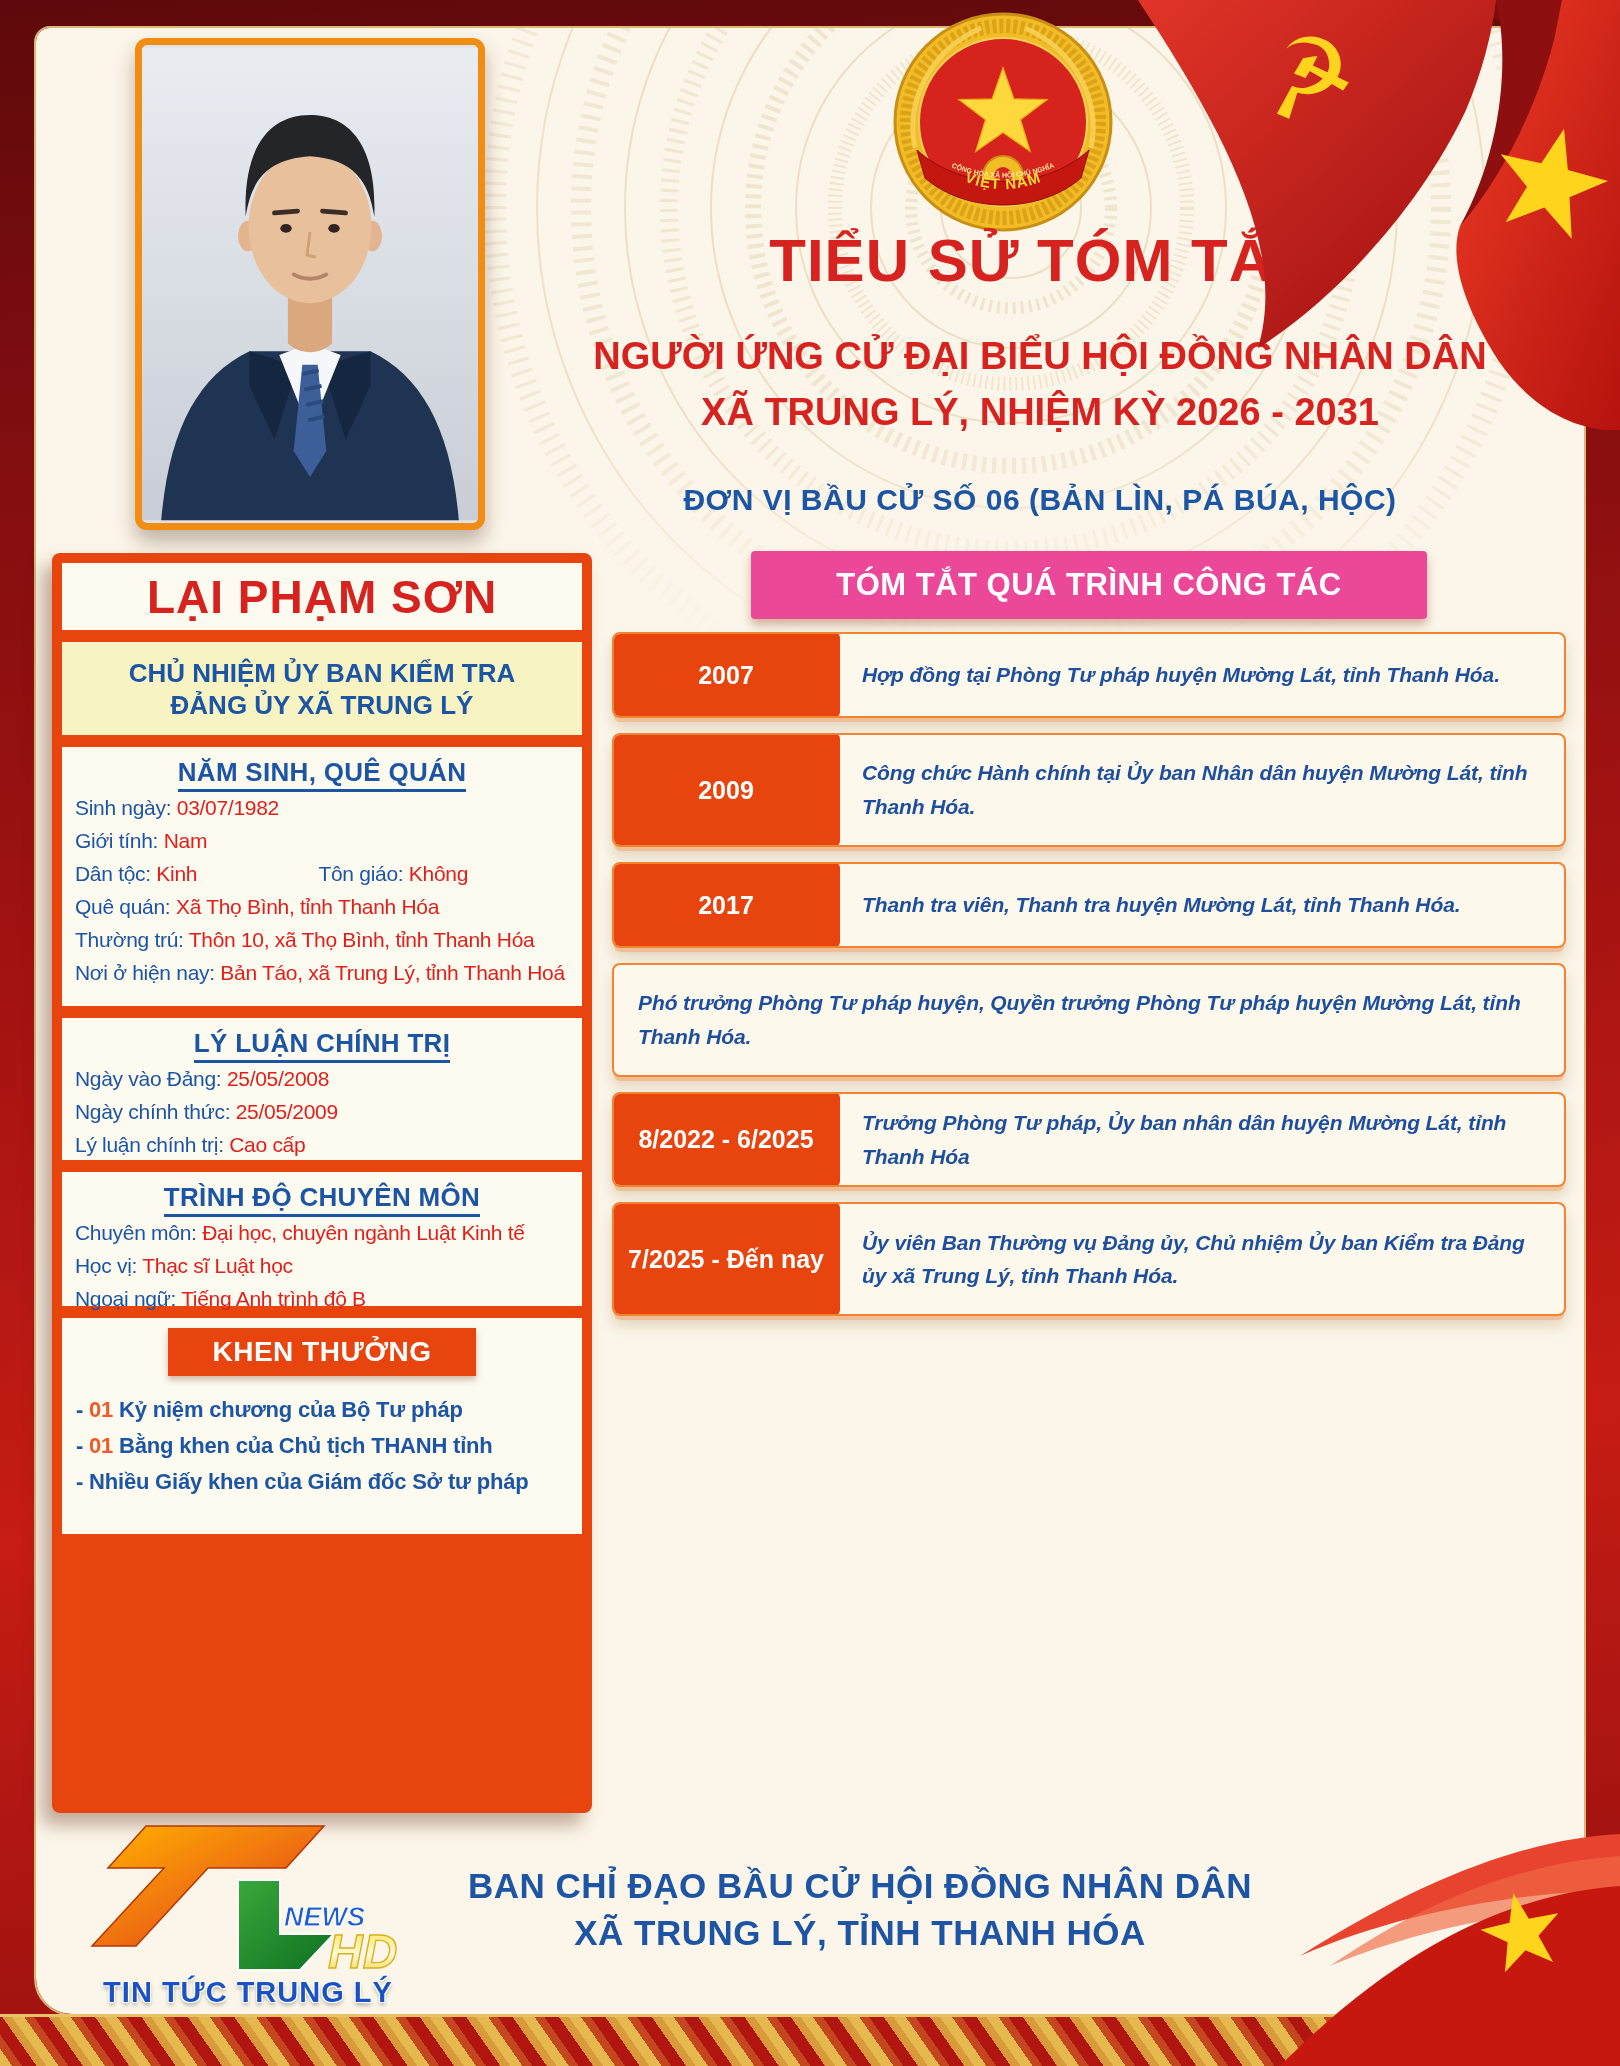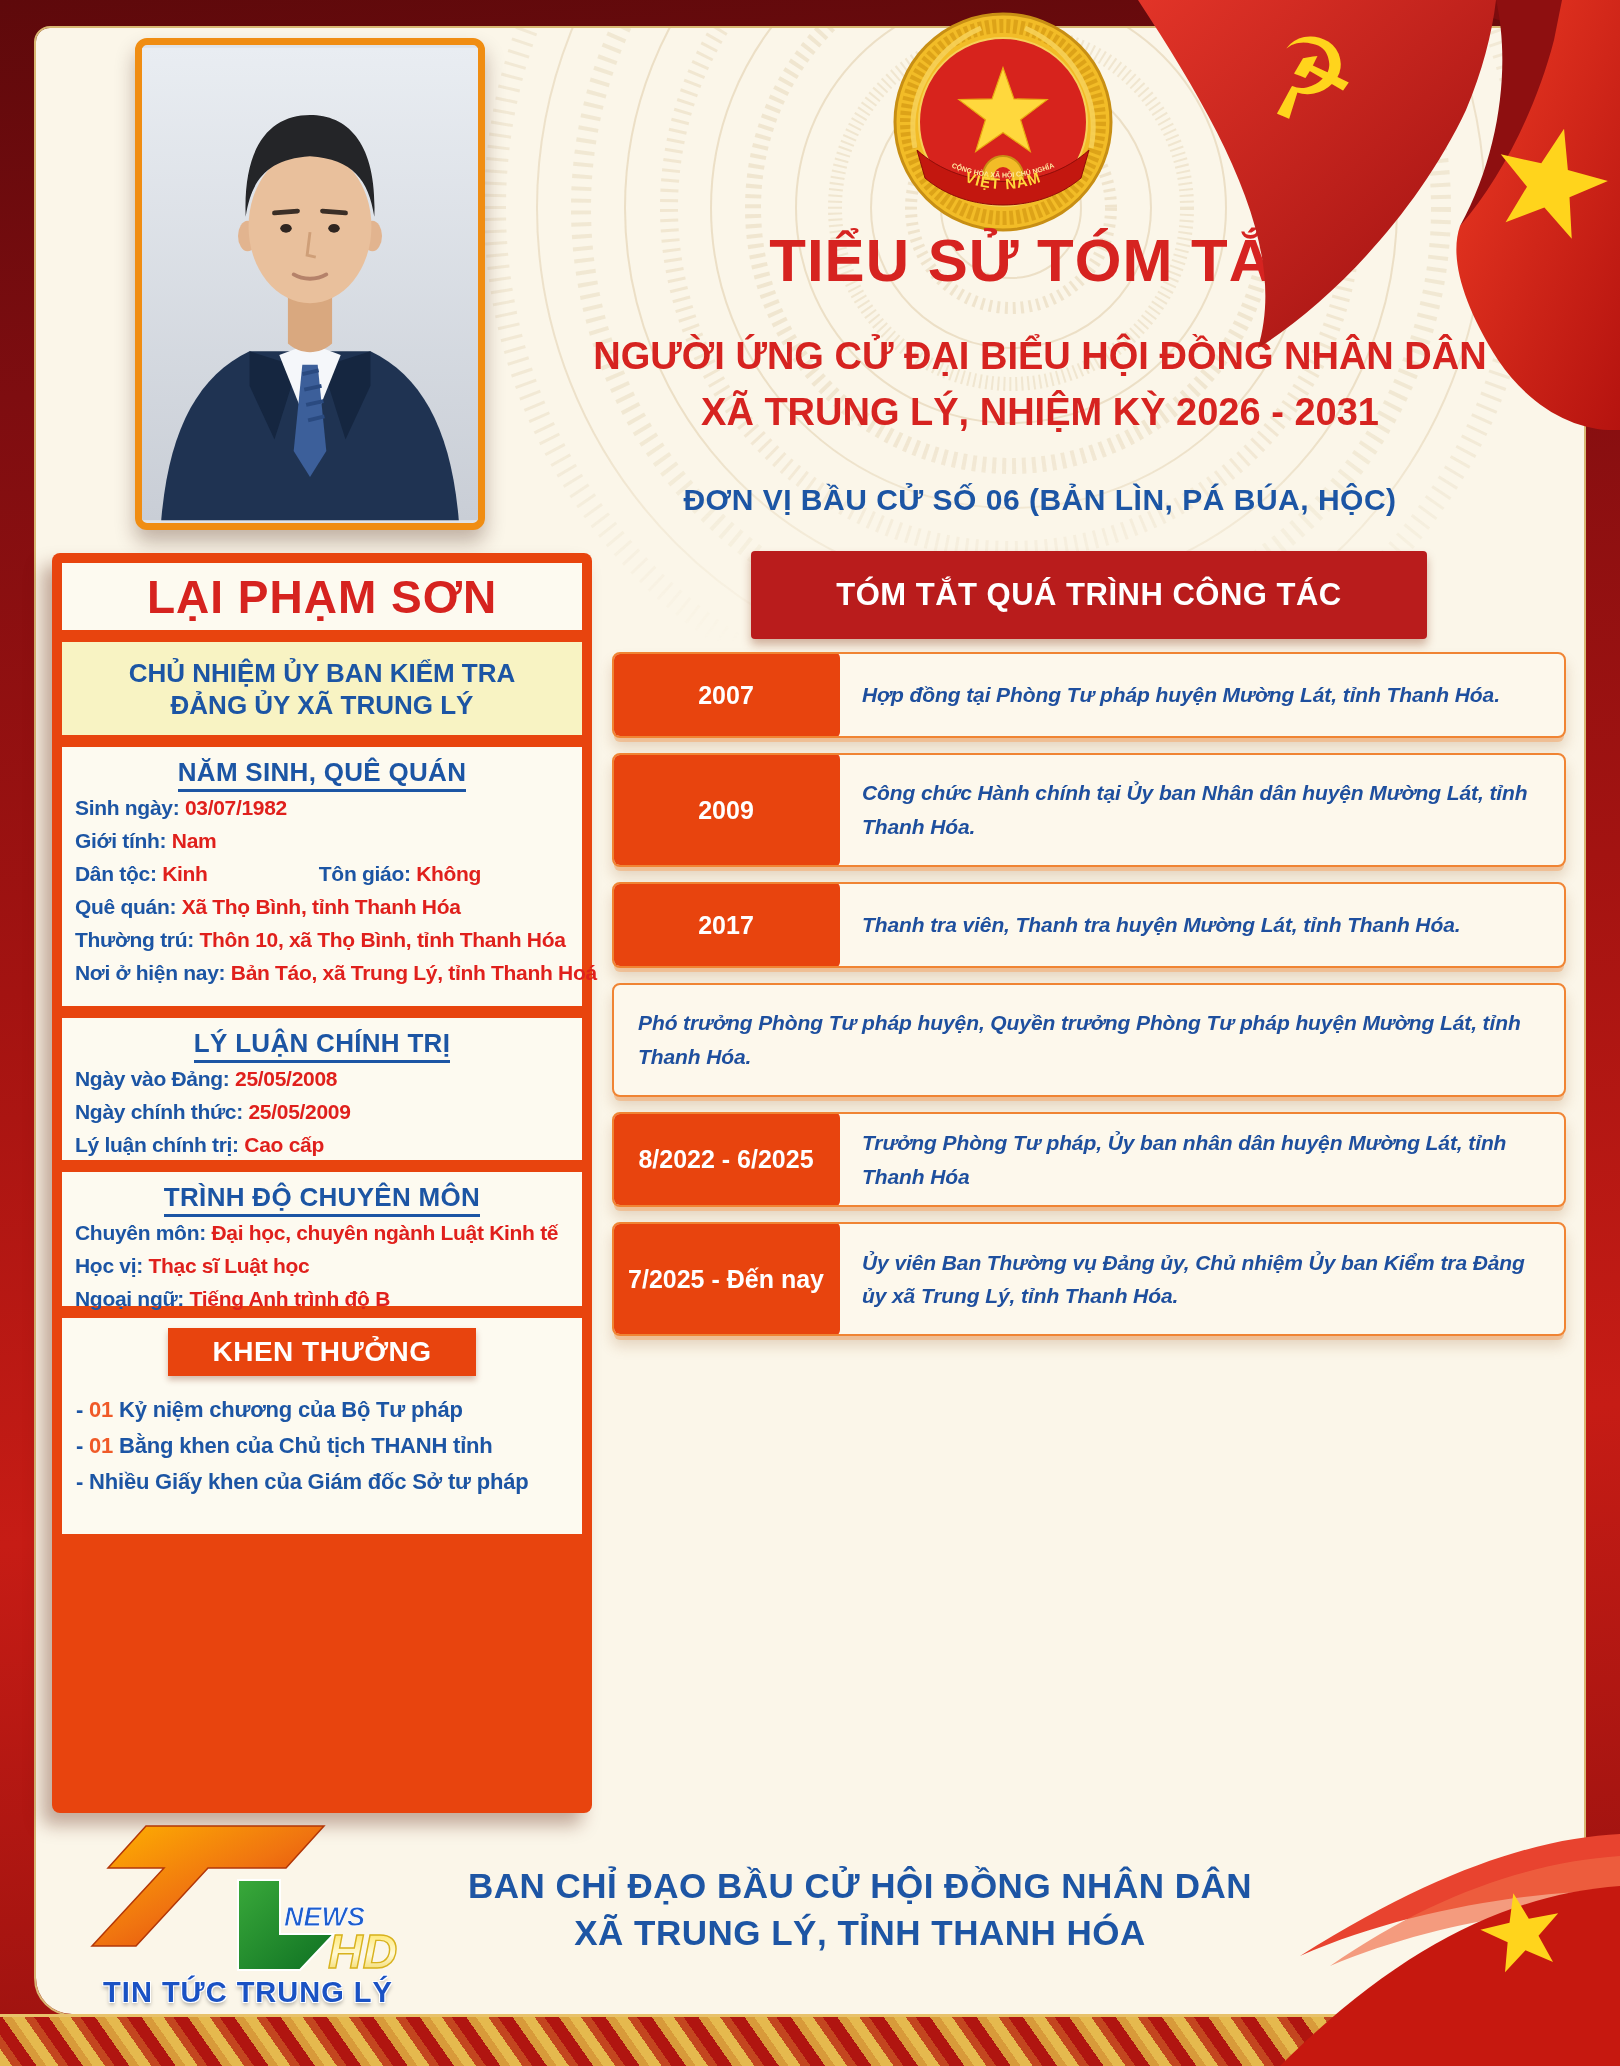--- a/index.html
+++ b/index.html
@@ -50,34 +50,34 @@
   .sec{background:#fdfaf0;margin-bottom:12px;}
   .sec-name{height:67px;display:flex;align-items:center;justify-content:center;}
   .name{font-size:46px;font-weight:bold;color:#d6231f;letter-spacing:1px;}
   .sec-pos{height:93px;background:#f8f3c3;display:flex;flex-direction:column;align-items:center;justify-content:center;}
   .pos-line{font-size:26px;line-height:32px;font-weight:bold;color:#1c55a4;}
   .sec-head{text-align:center;padding-top:10px;height:44px;}
   .sec-head span{font-size:26px;font-weight:bold;color:#1c55a4;border-bottom:3px solid #1c55a4;padding-bottom:2px;letter-spacing:.3px;}
   .sec-birth{height:259px;}
   .sec-pol{height:142px;}
   .sec-qual{height:134px;}
-  .info-row{padding-left:13px;line-height:33px;white-space:nowrap;letter-spacing:-.3px;font-size:21px;font-weight:bold;}
+  .info-row{padding-left:13px;line-height:33px;white-space:nowrap;letter-spacing:-.3px;font-size:21px;font-weight:normal;}
   .lbl{color:#1c55a4;}
   .val{color:#e0201c;}
   .pair.half{display:inline-block;width:47%;}
   .sec-awards{height:216px;padding-top:10px;}
   .award-head{width:308px;height:48px;margin:0 auto 16px auto;background:#e8440e;display:flex;align-items:center;justify-content:center;
     box-shadow:0 4px 6px rgba(120,40,10,.3);}
   .award-head span{color:#fff;font-size:28px;font-weight:bold;letter-spacing:.5px;}
   .award-item{padding-left:14px;line-height:36px;font-size:22px;font-weight:bold;color:#1c55a4;white-space:nowrap;letter-spacing:-.2px;}
   .award-item .num{color:#f05a28;}
 
   
   .career{position:absolute;left:612px;top:551px;width:954px;z-index:3;}
-  .career-header{width:676px;height:88px;margin:0 auto 13px auto;background:#b91c1c;border-radius:4px;
+  .career-header{width:676px;height:68px;margin:0 auto 13px auto;background:#ec4899;border-radius:4px;
     display:flex;align-items:center;justify-content:center;
     box-shadow:0 6px 10px rgba(130,50,15,.35);}
   .career-header span{color:#fff;font-size:31px;font-weight:bold;letter-spacing:.5px;}
   .career-row{display:flex;margin-bottom:15px;background:#fdf8ec;border:2px solid #f08433;border-radius:8px;overflow:hidden;
     box-shadow:0 6px 0 -2px rgba(244,170,110,.55),0 10px 14px rgba(150,90,40,.22);}
   .career-row.slim{min-height:86px;}
   .career-row.tall{min-height:114px;}
   .career-date{width:228px;margin:-2px;background:#e8440e;color:#fff;font-size:25px;font-weight:bold;
     display:flex;align-items:center;justify-content:center;border-radius:6px;flex:none;white-space:nowrap;}
   .career-desc{flex:1;display:flex;align-items:center;padding:12px 24px;

